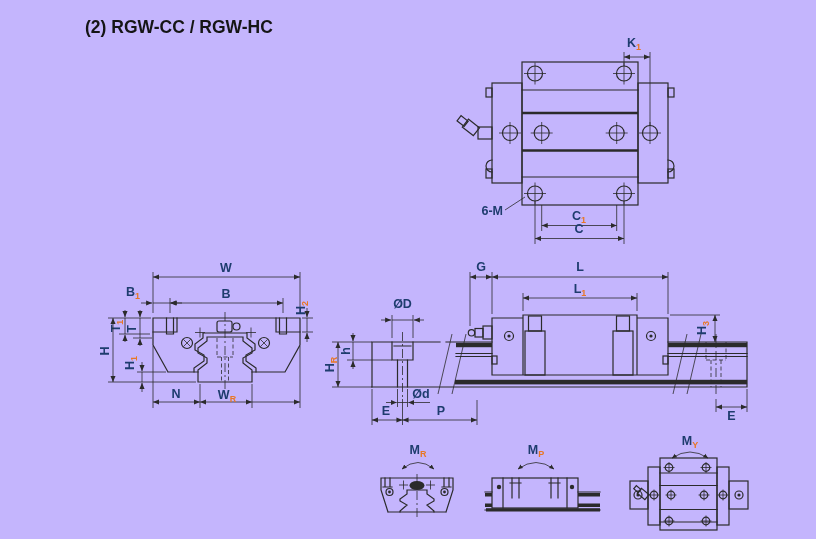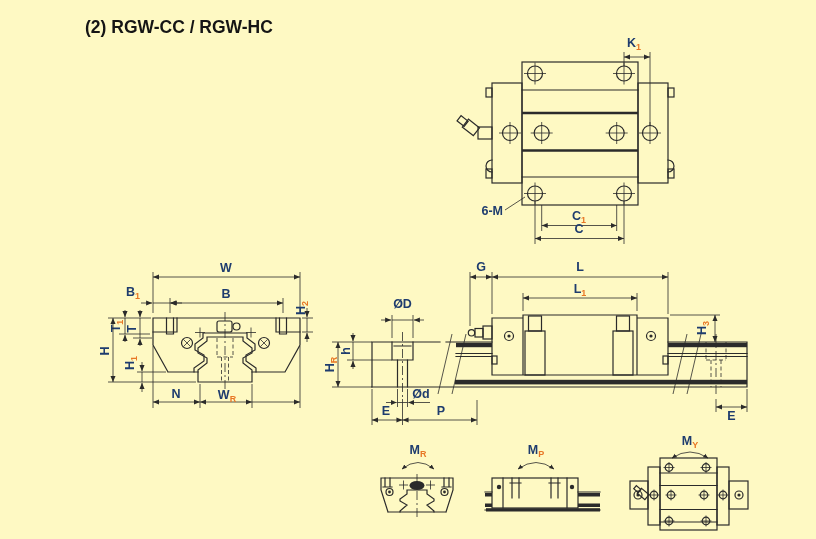--- a/index.html
+++ b/index.html
@@ -1,16 +1,16 @@
 <!DOCTYPE html>
 <html><head>
 <meta charset="utf-8">
 <style>
   html,body{margin:0;padding:0;background:#ffffff;}
-  #stage{position:relative;width:816px;height:539px;background:#fef9c3;overflow:hidden;}
+  #stage{position:relative;width:816px;height:539px;background:#c4b5fd;overflow:hidden;}
   svg{display:block;}
   .ol{stroke:#2b2b2b;stroke-width:1.2;fill:none;stroke-linecap:square;}
   .thick{stroke:#2b2b2b;stroke-width:2.6;fill:none;}
   .dim{stroke:#2b2b2b;stroke-width:0.8;fill:none;}
   .dash{stroke-dasharray:4 2.5;}
   .cl{stroke:#2b2b2b;stroke-width:0.8;fill:none;stroke-dasharray:9 3 2 3;}
   .fillb{fill:#2b2b2b;stroke:none;}
   text.lbl{font:bold 12.5px "Liberation Sans",sans-serif;fill:#1e3c6e;}
   text.lbl tspan.sub{font-size:9px;fill:#e87725;}
   text.title{font:bold 17.5px "Liberation Sans",sans-serif;fill:#151515;}

